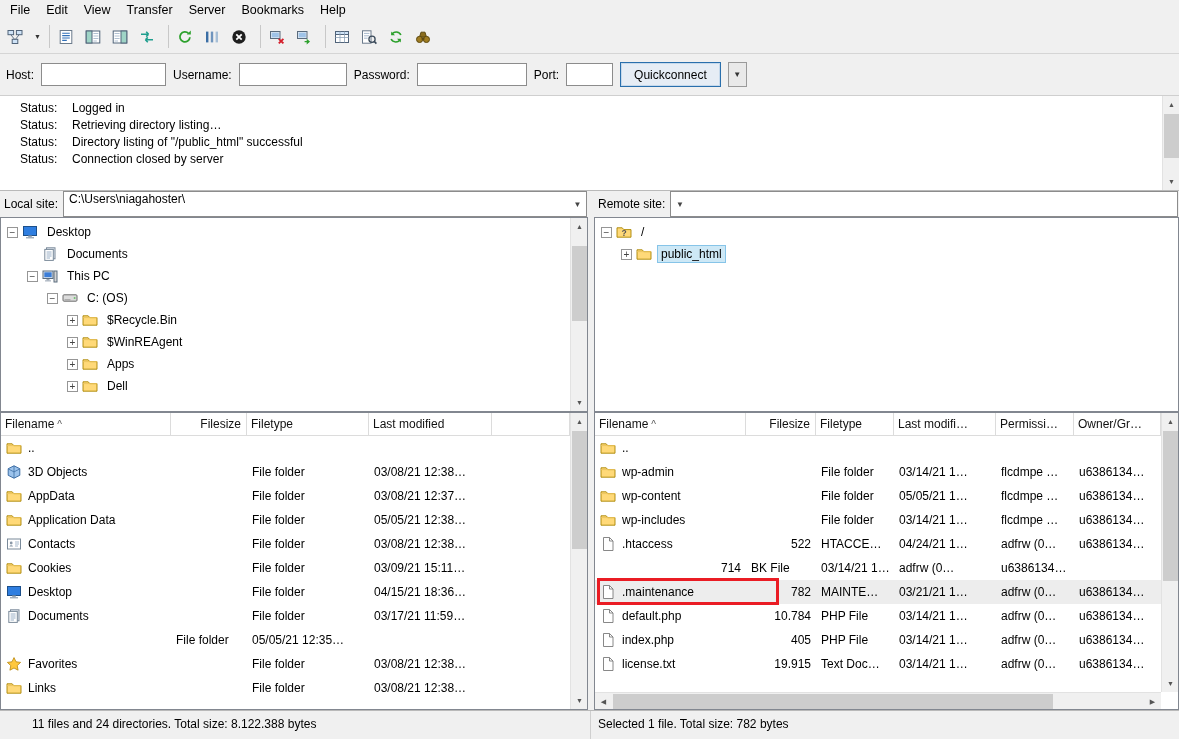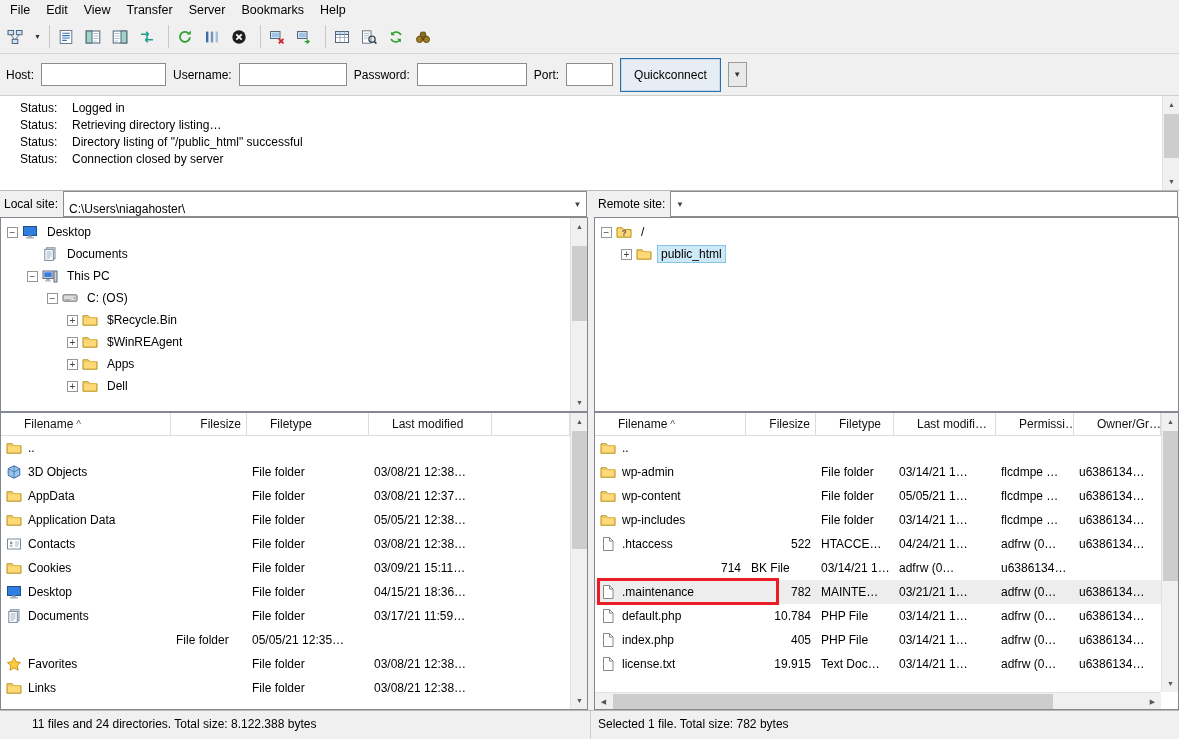--- a/index.html
+++ b/index.html
@@ -16,21 +16,21 @@
   .tb-btn { width:27px; height:27px; border:1px solid transparent; background:transparent; display:inline-flex; align-items:center; justify-content:center; flex:none; }
   .tb-btn svg { width:19px; height:19px; }
   .tb-drop { width:13px; height:27px; border:none; background:transparent; font-size:7px; color:#333; flex:none; }
   .tb-sep { width:1px; height:23px; background:#c8c8c8; margin:0 5px; flex:none; }
 
   
   .quickbar { height:42px; display:flex; align-items:center; padding:0 6px; gap:7px; flex:none; border-bottom:1px solid #cfcfcf; background:#f0f0f0; }
   .qc-label { flex:none; }
   .qc-input { height:23px; border:1px solid #8c8c8c; background:#fff; font:inherit; padding:0 4px; }
   .w-host{width:125px} .w-user{width:108px} .w-pass{width:110px} .w-port{width:47px}
-  .qc-btn { height:34px; padding:0 13px; font:inherit; background:#e6edf5; border:1px solid #2a6fac; box-shadow:0 0 0 1px #c5d9ec inset; }
+  .qc-btn { height:25px; padding:0 13px; font:inherit; background:#e6edf5; border:1px solid #2a6fac; box-shadow:0 0 0 1px #c5d9ec inset; }
   .qc-drop { height:25px; width:19px; font-size:8px; background:#e9e9e9; border:1px solid #9a9a9a; color:#333; }
 
   
   .log { height:95px; background:#fff; position:relative; flex:none; border-bottom:1px solid #b9b9b9; padding-top:3px; overflow:hidden; }
   .log-line { display:flex; height:17px; align-items:center; }
   .log-label { width:72px; padding-left:20px; flex:none; }
 
   
   .vscroll { position:absolute; width:17px; background:#f0f0f0; border-left:1px solid #e2e2e2; }
   .hscroll { position:absolute; height:17px; background:#f0f0f0; border-top:1px solid #e2e2e2; }
@@ -38,41 +38,41 @@
   .vthumb { position:absolute; left:1px; width:15px; background:#cdcdcd; }
   .hthumb { position:absolute; top:1px; height:15px; background:#cdcdcd; }
 
   
   .middle { display:flex; height:221px; flex:none; }
   .pane { display:flex; flex-direction:column; }
   .pane.left { width:588px; }
   .pane.right { width:585px; }
   .splitter { width:6px; flex:none; }
   .path-row { height:26px; display:flex; align-items:center; gap:5px; padding:0 1px 0 4px; flex:none; }
-  .combo { flex:1; height:26px; border:1px solid #8c8c8c; background:#fff; display:flex; align-items:flex-end; }
+  .combo { flex:1; height:26px; border:1px solid #8c8c8c; background:#fff; display:flex; align-items:flex-start; }
   .combo-text { flex:1; padding:0 5px; white-space:nowrap; overflow:hidden; }
   .combo-arrow { width:17px; height:100%; display:flex; align-items:center; justify-content:center; font-size:8px; color:#444; }
   .tree-box { flex:1; border:1px solid #828790; background:#fff; position:relative; overflow:hidden; padding-top:3px; }
   .tree-row { height:22px; display:flex; align-items:center; cursor:default; }
   .tree-expander { width:11px; height:11px; border:1px solid #969696; background:#fff; font-size:10px; line-height:9px; text-align:center; color:#444; margin-right:4px; flex:none; }
   .tree-spacer { width:15px; flex:none; }
   .icon { width:18px; height:16px; flex:none; display:inline-flex; align-items:center; margin-right:4px; }
   .icon svg { width:16px; height:16px; }
   .tree-label { padding:1px 3px; white-space:nowrap; }
   .tree-label.sel { background:#cde8f6; outline:1px solid #86c4e8; }
 
   
   .lists { display:flex; flex:1; min-height:0; }
   .list-box { background:#fff; border:1px solid #828790; position:relative; overflow:hidden; }
   .list-box.left { width:588px; }
   .list-box.right { width:585px; }
   .list-inner { position:absolute; top:0; left:0; right:17px; bottom:0; overflow:hidden; }
   .list-inner.hscrolled { bottom:17px; }
   .list-header { display:grid; height:23px; border-bottom:1px solid #dcdcdc; background:#fff; }
-  .hcell { border-right:1px solid #dcdcdc; padding:4px 5px 0 23px; white-space:nowrap; overflow:hidden; color:#111; }
+  .hcell { border-right:1px solid #dcdcdc; padding:4px 5px 0 4px; white-space:nowrap; overflow:hidden; color:#111; }
   .hcell.num { text-align:right; }
   .sort-caret { margin-left:3px; color:#555; font-size:10px; }
   .file-row { display:grid; height:24px; position:relative; }
   .file-row.selected { background:#ededed; }
   .cell { padding:0 5px; display:flex; align-items:center; white-space:nowrap; overflow:hidden; }
   .cell.num { justify-content:flex-end; }
   .grid-local { grid-template-columns:170px 76px 122px 123px 1fr; }
   .grid-remote { grid-template-columns:151px 70px 78px 102px 78px 1fr; }
   .annotation { position:absolute; left:2px; top:-2px; width:182px; height:27px; border:3px solid #ea1c24; z-index:5; pointer-events:none; }
 

